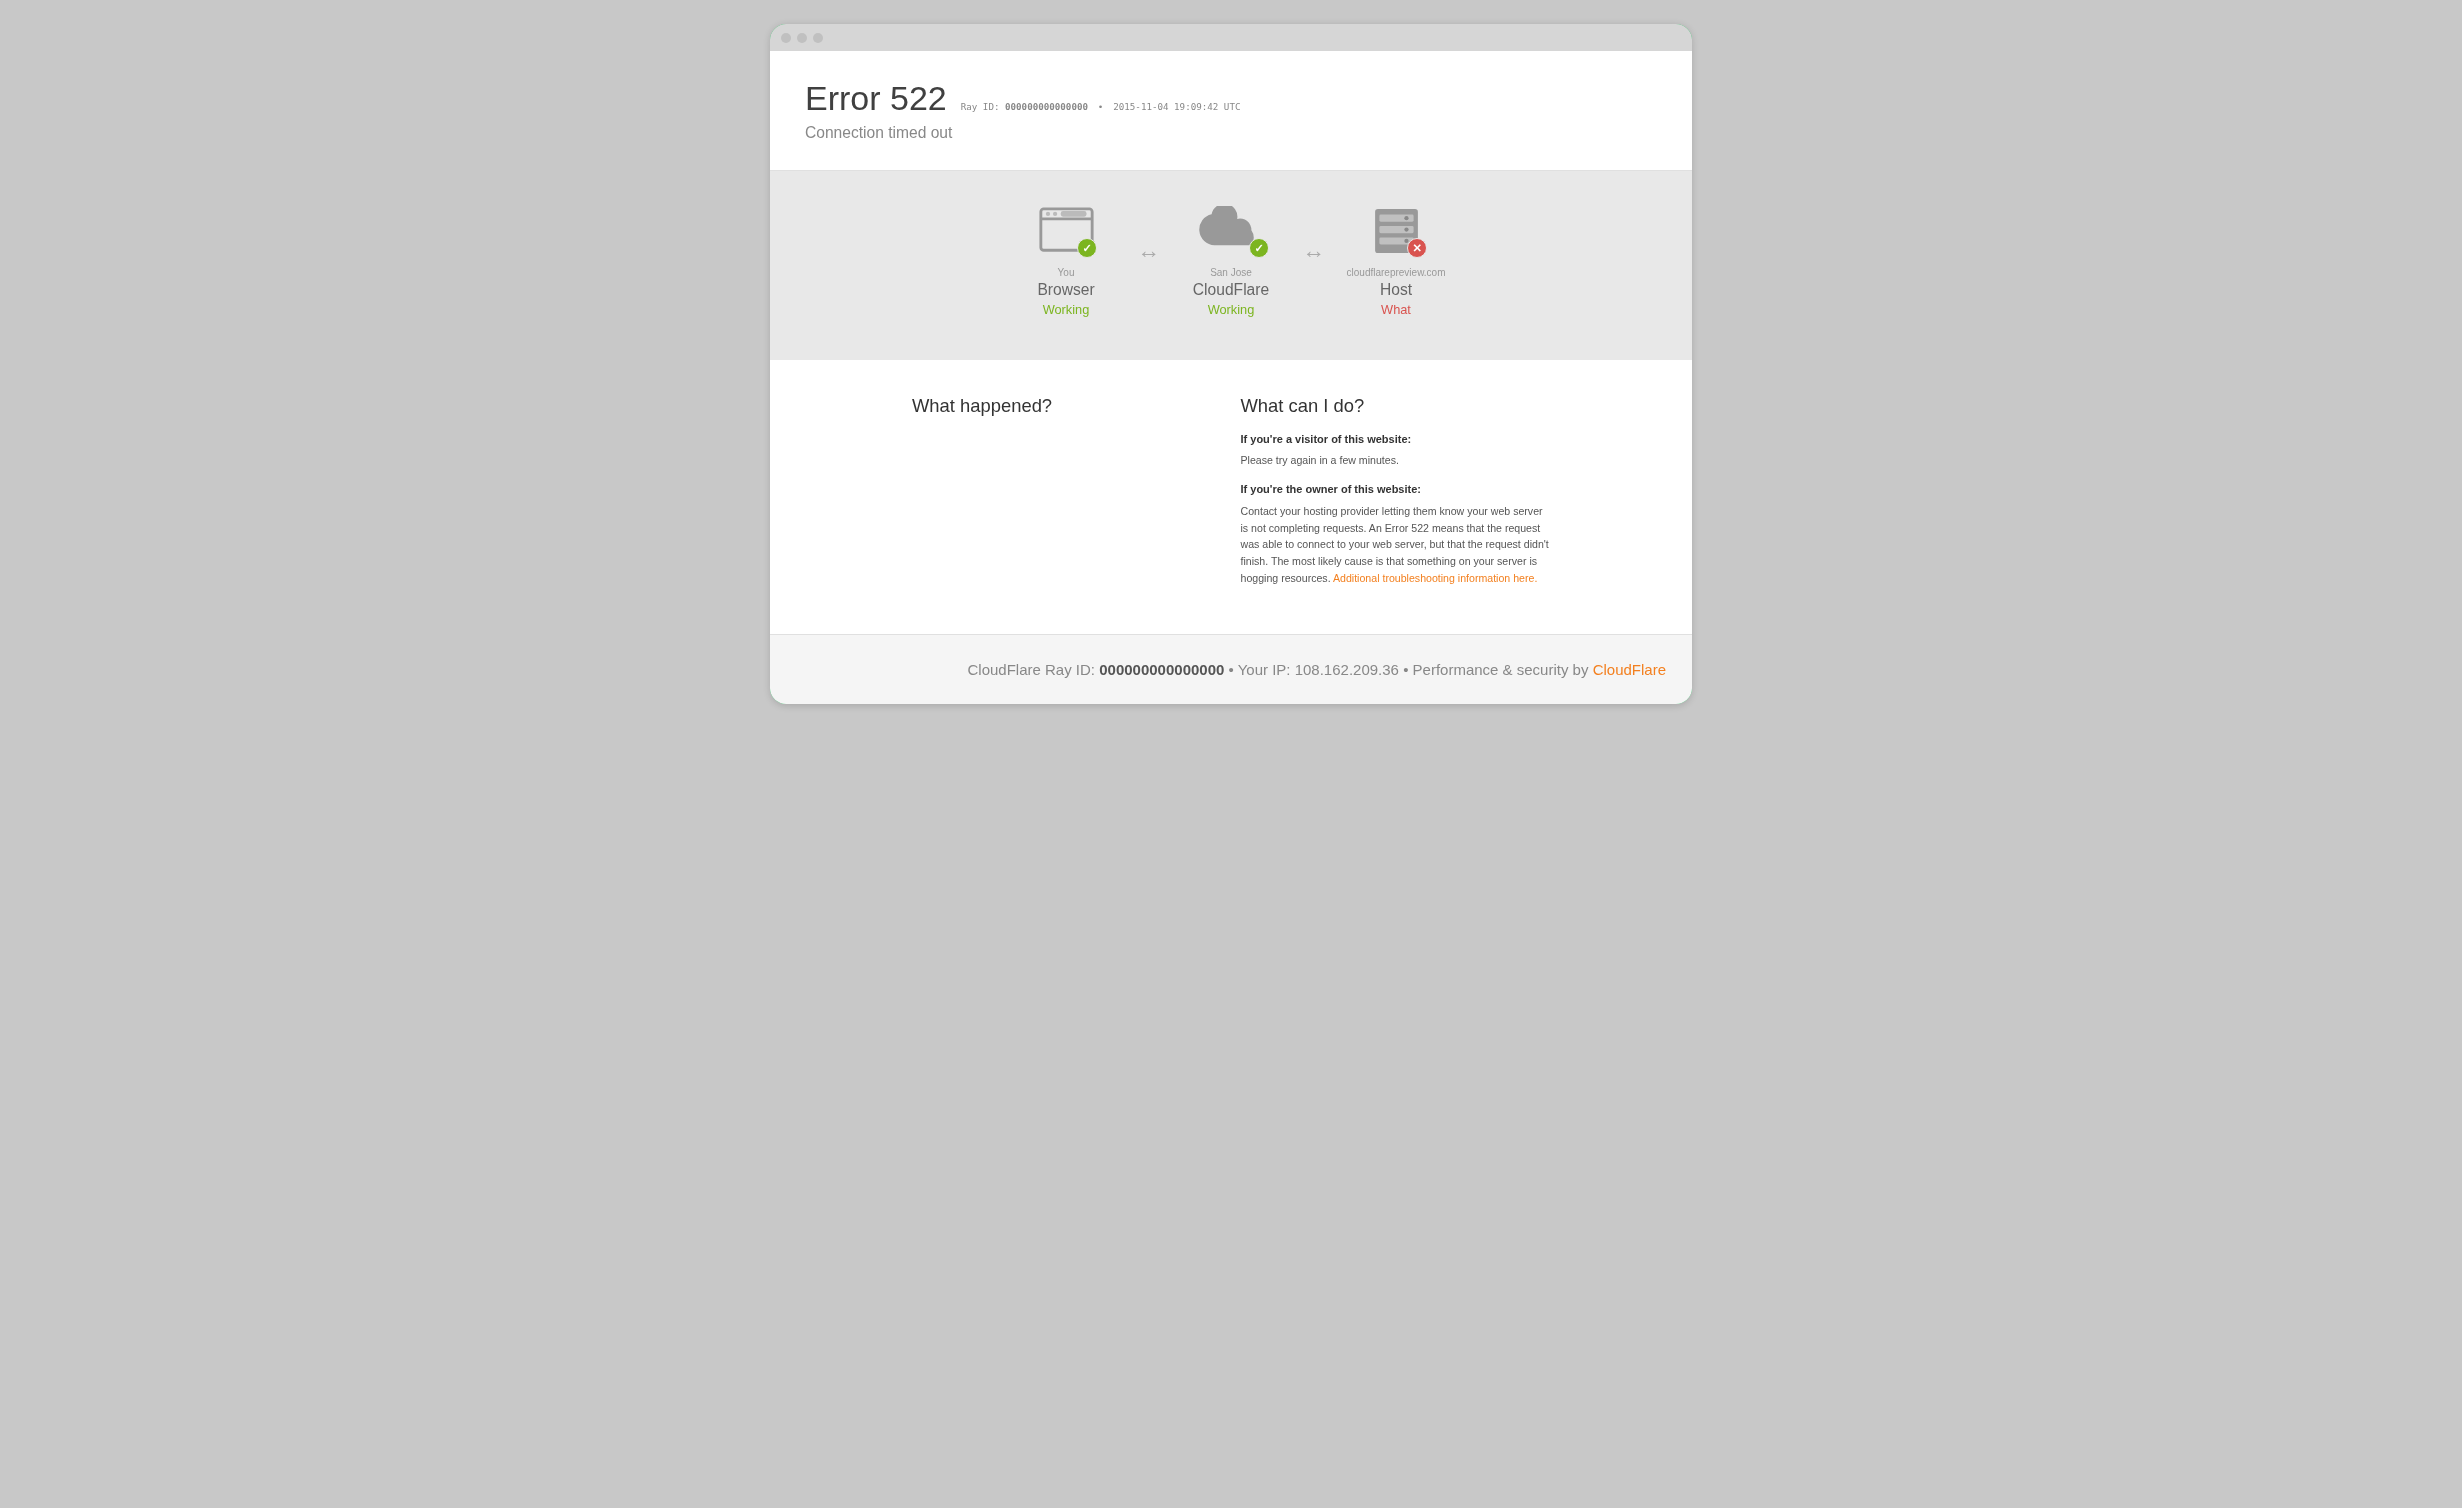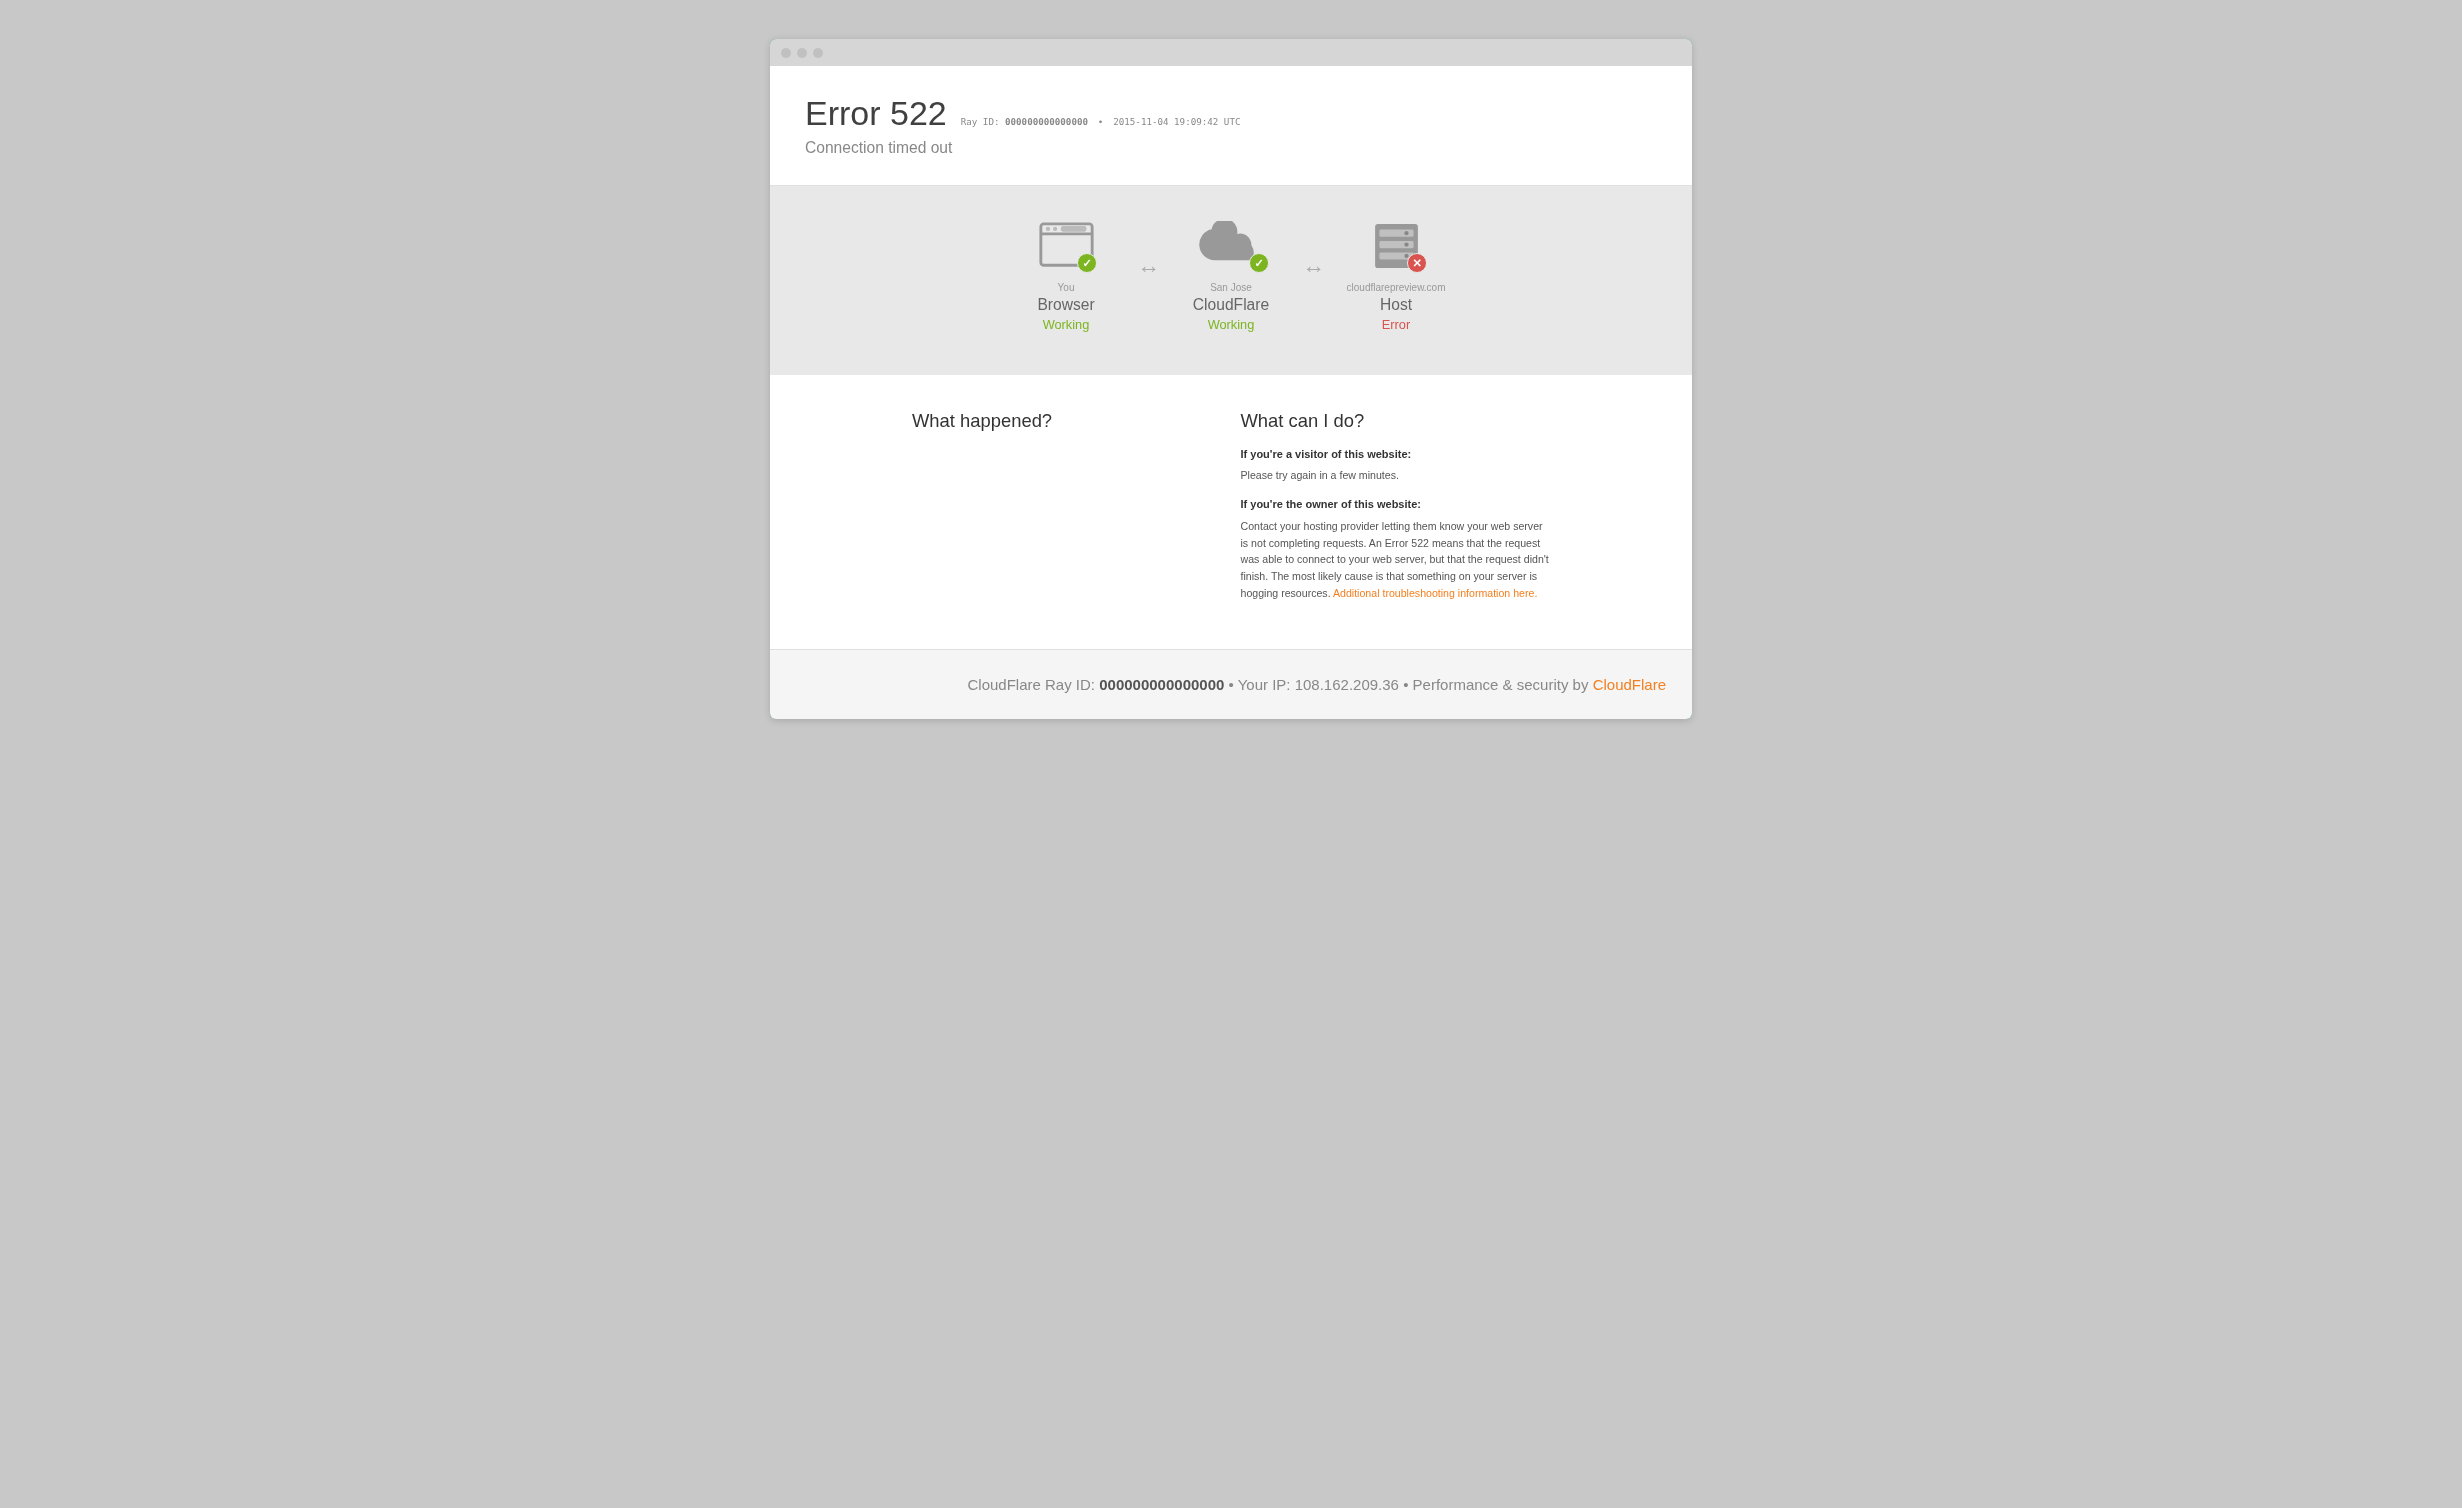--- a/index.html
+++ b/index.html
@@ -6,24 +6,24 @@
 
     body {
       background: #c8c8c8;
       font-family: -apple-system, BlinkMacSystemFont, 'Segoe UI', Arial, sans-serif;
       min-height: 100vh;
       padding: 21px;
     }
 
     .browser-window {
       background: #22c55e;
-      border-radius: 6px;
+      border-radius: 16px;
       overflow: hidden;
       max-width: 922px;
-      margin: 18px auto;
+      margin: 3px auto;
       box-shadow: 0 1.4px 7px rgba(0,0,0,0.15);
     }
 
     .title-bar {
       background: #d6d6d6;
       padding: 8.5px 11.3px;
       display: flex;
       align-items: center;
       gap: 5.7px;
     }
@@ -300,21 +300,21 @@
             <rect x="16" y="28" width="48" height="10" rx="2" fill="#c0c0c0"></rect>
             <rect x="16" y="44" width="48" height="10" rx="2" fill="#c0c0c0"></rect>
             <circle cx="54" cy="17" r="3" fill="#888"></circle>
             <circle cx="54" cy="33" r="3" fill="#888"></circle>
             <circle cx="54" cy="49" r="3" fill="#888"></circle>
           </svg>
           <div class="status-badge badge-err">✕</div>
         </div>
         <div class="node-location">cloudflarepreview.com</div>
         <div class="node-name">Host</div>
-        <div class="node-status status-error">Error</div>
+        <div class="node-status status-error">What</div>
       </div>
 
     </div>
   </div>
 
   <div class="info-section">
     <div class="info-columns">
 
       <div class="info-col">
         <h2>What happened?</h2>

